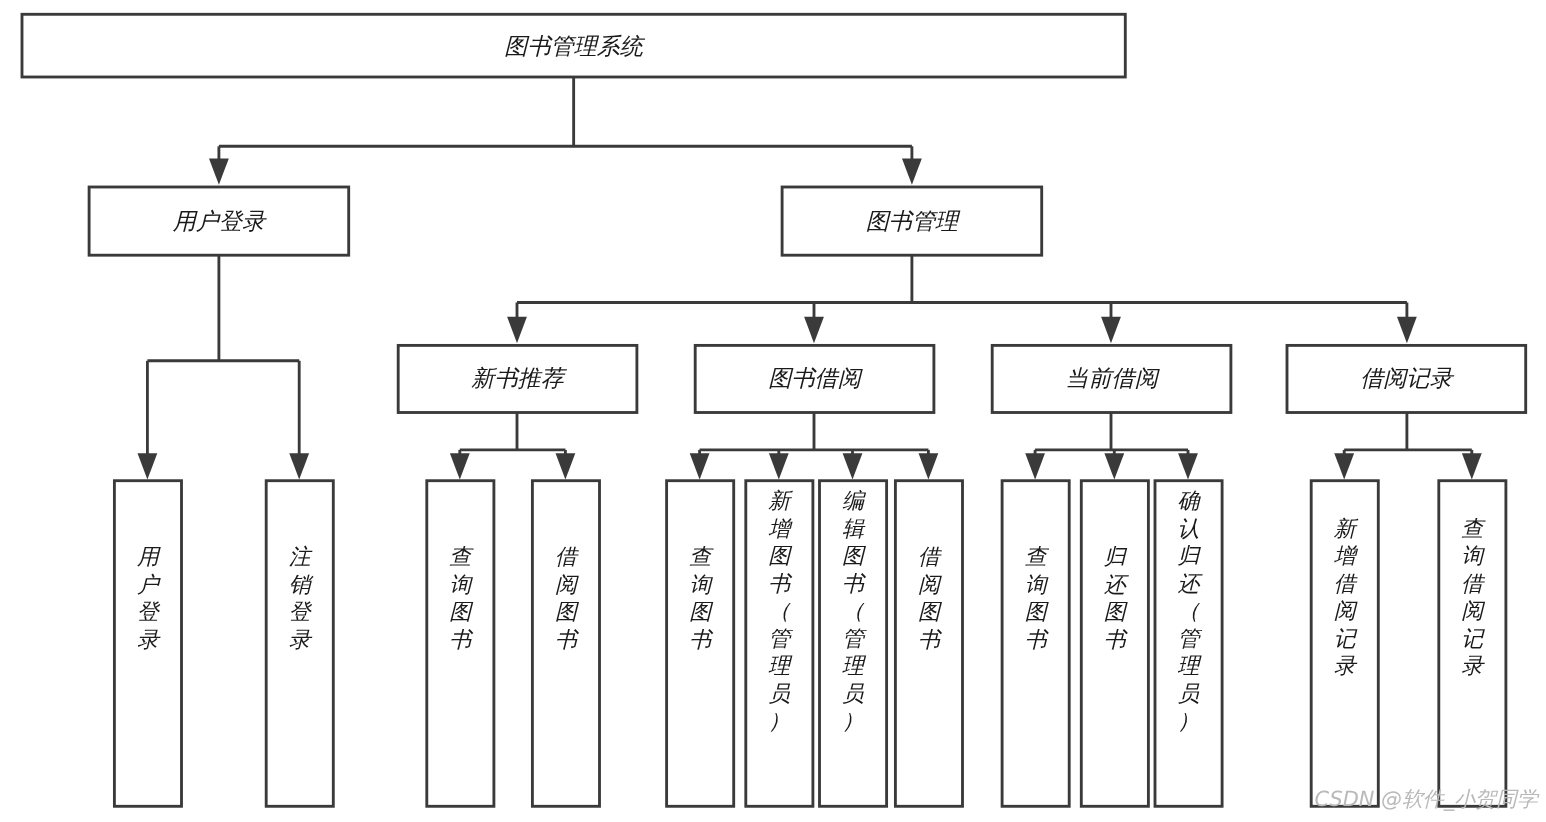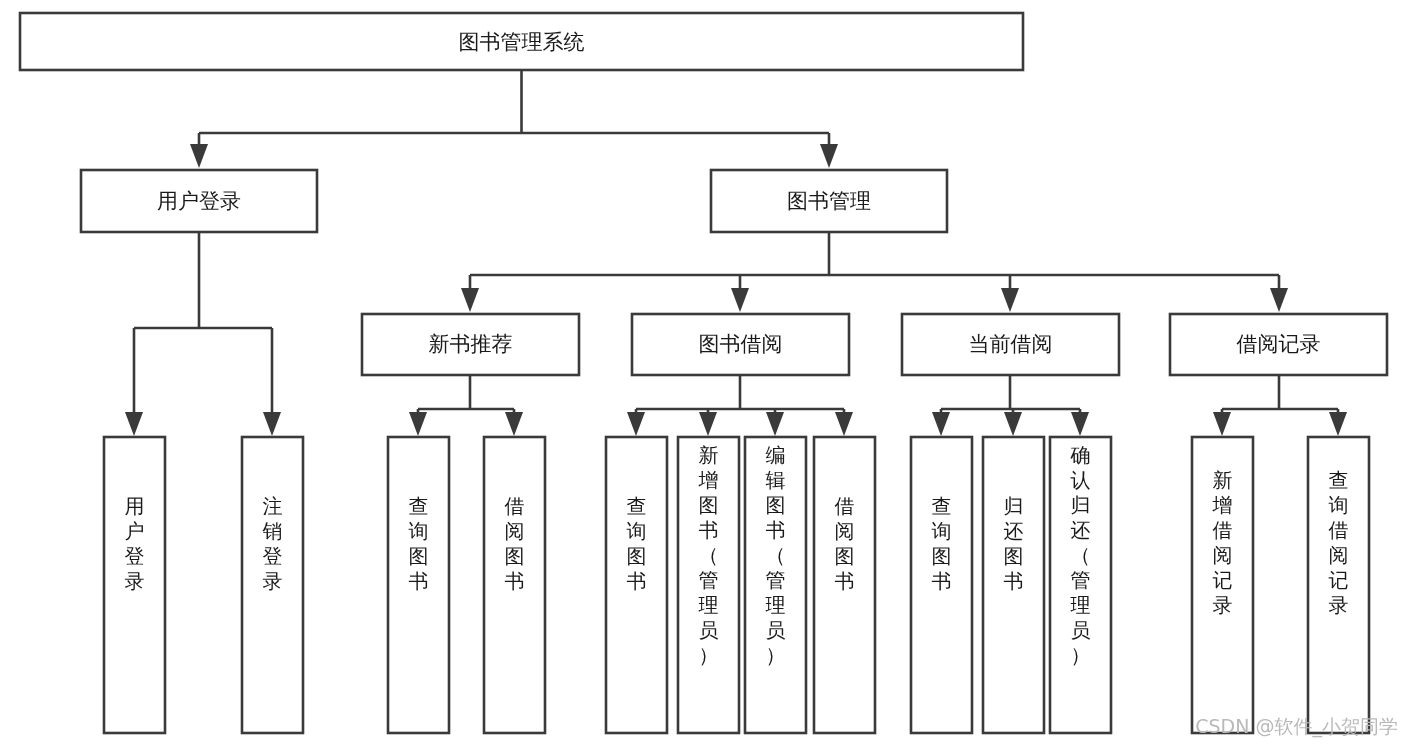--- a/index.html
+++ b/index.html
@@ -14,20 +14,21 @@
     font-family: "DejaVu Sans", "Liberation Sans", sans-serif;
     overflow: hidden;
     position: relative;
   }
   #chart-root {
     position: absolute;
     top: 0;
     left: 0;
     width: 1405px;
     height: 747px;
+    font-style: italic;
   }
   svg.flow {
     display: block;
     width: 1405px;
     height: 747px;
   }
   .node-rect {
     fill: #ffffff;
     stroke: #3a3a3a;
     stroke-width: 2.6;

